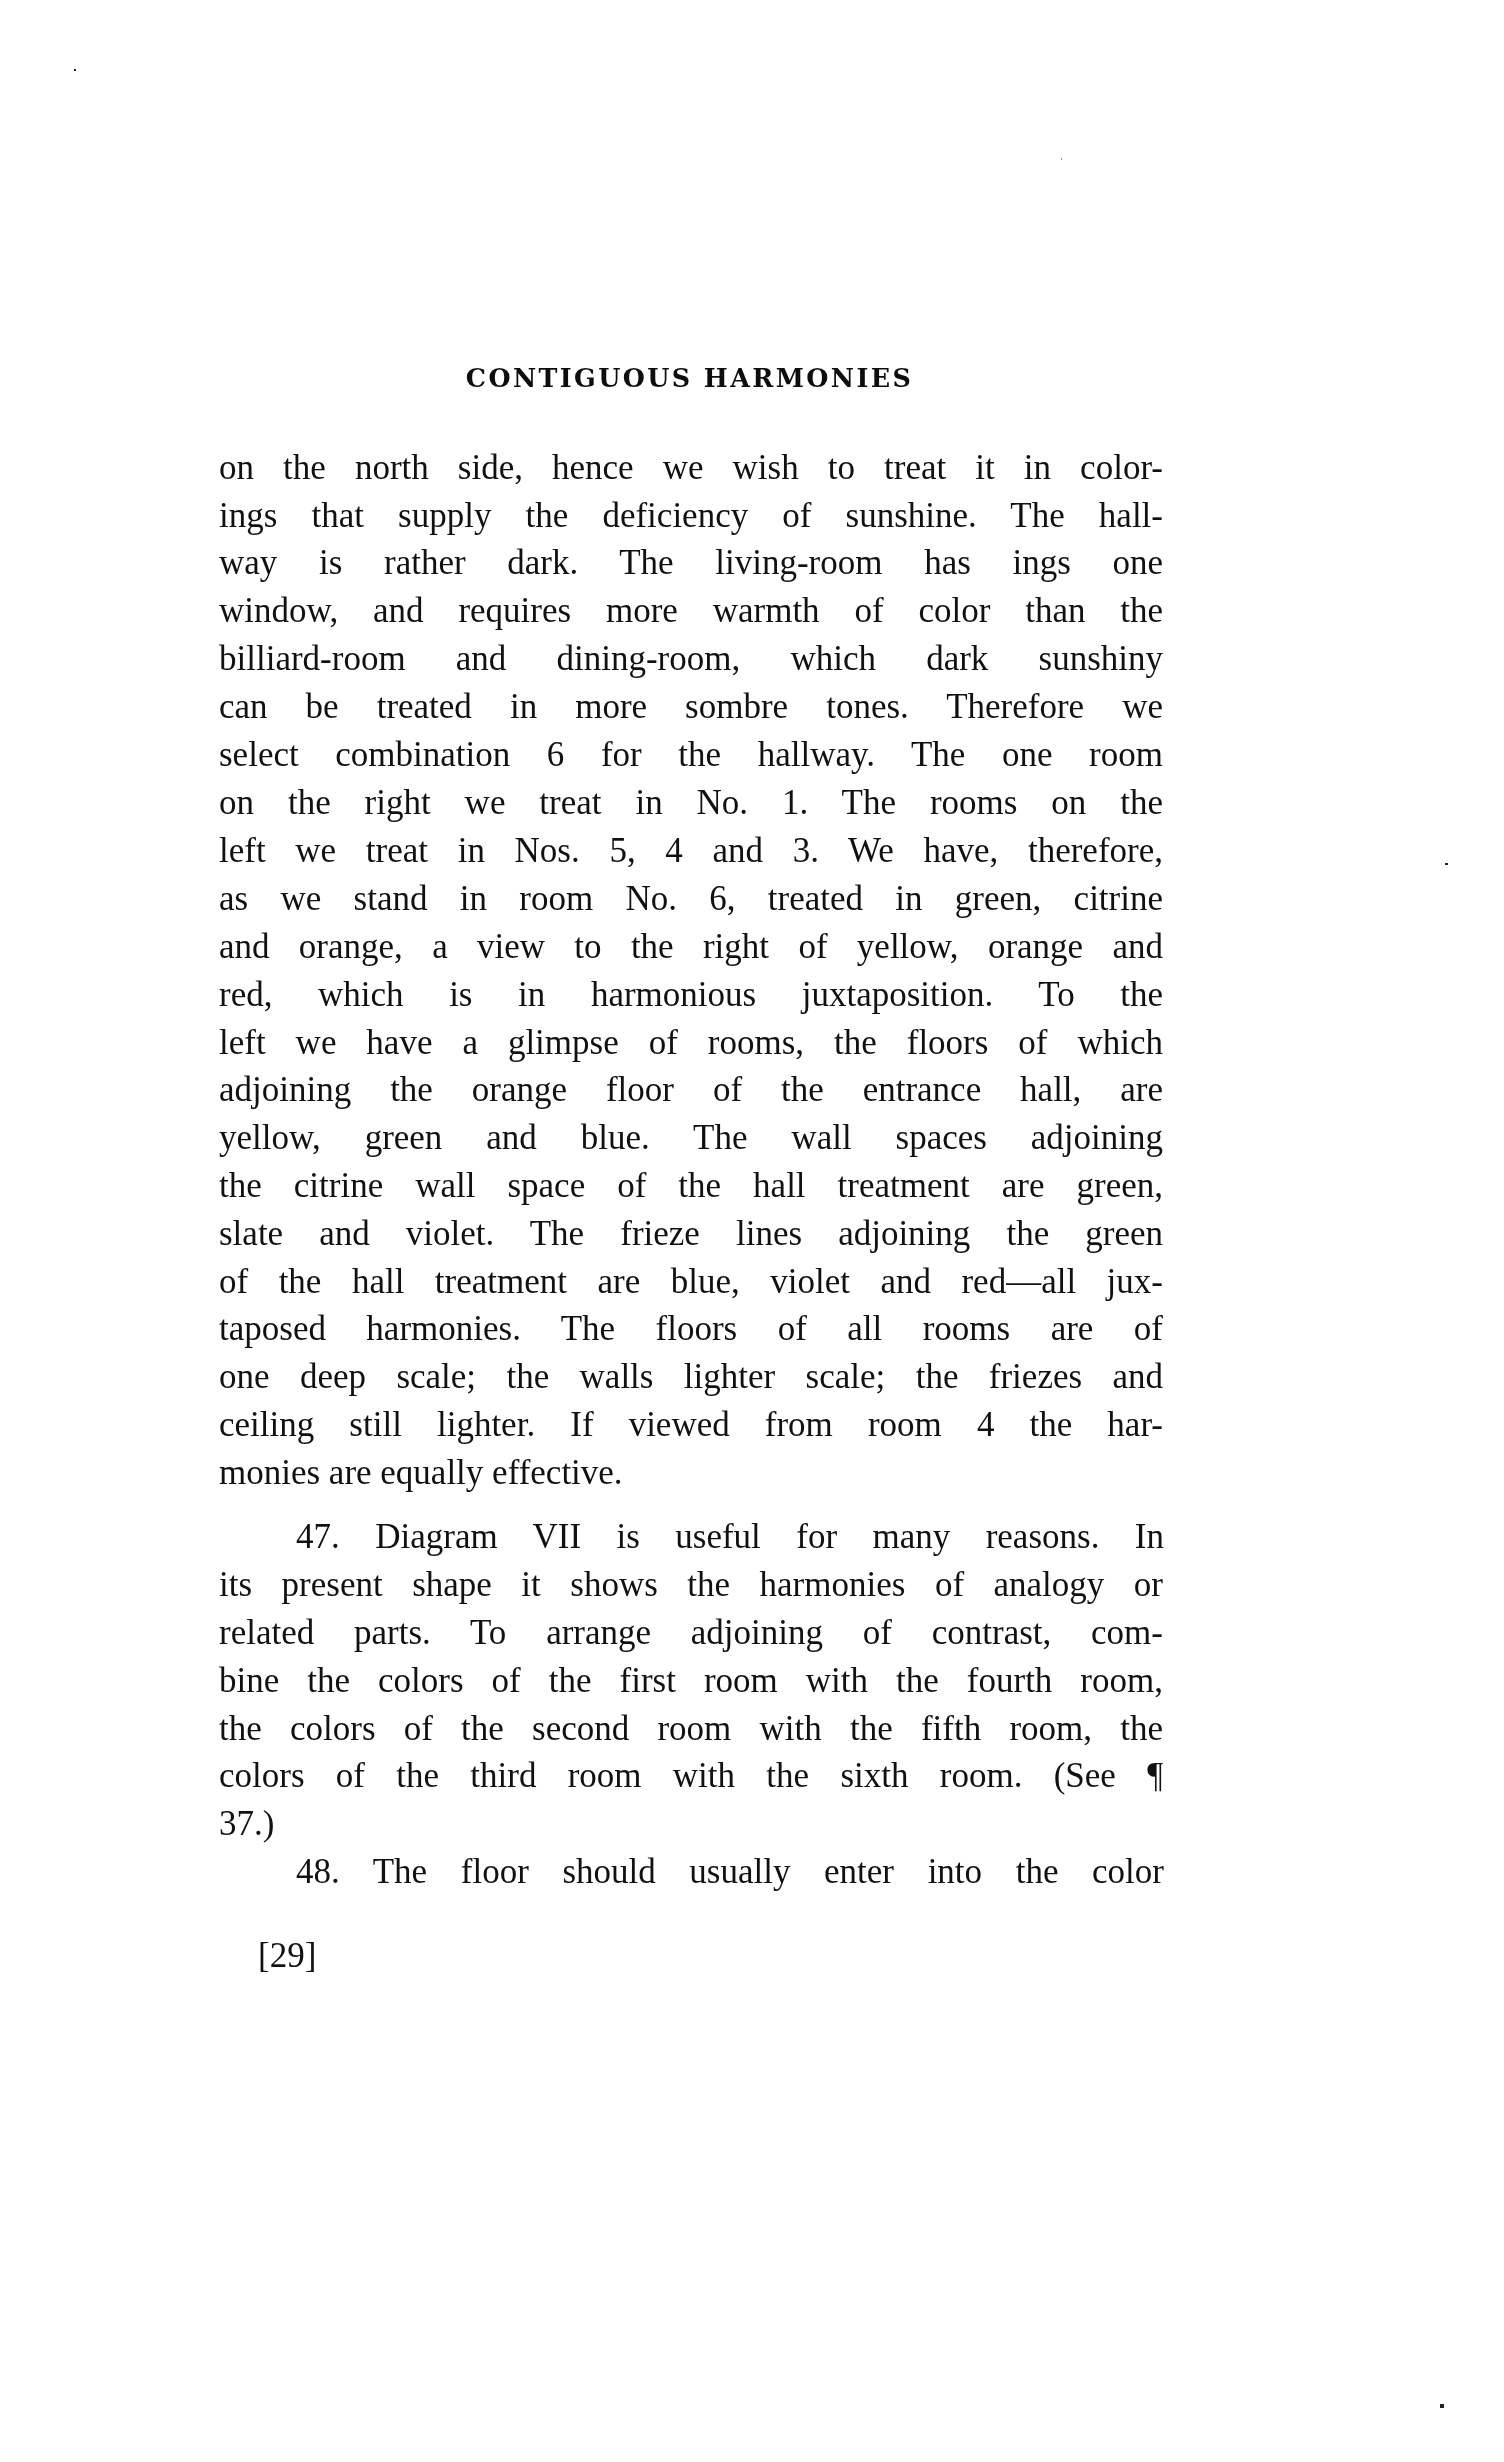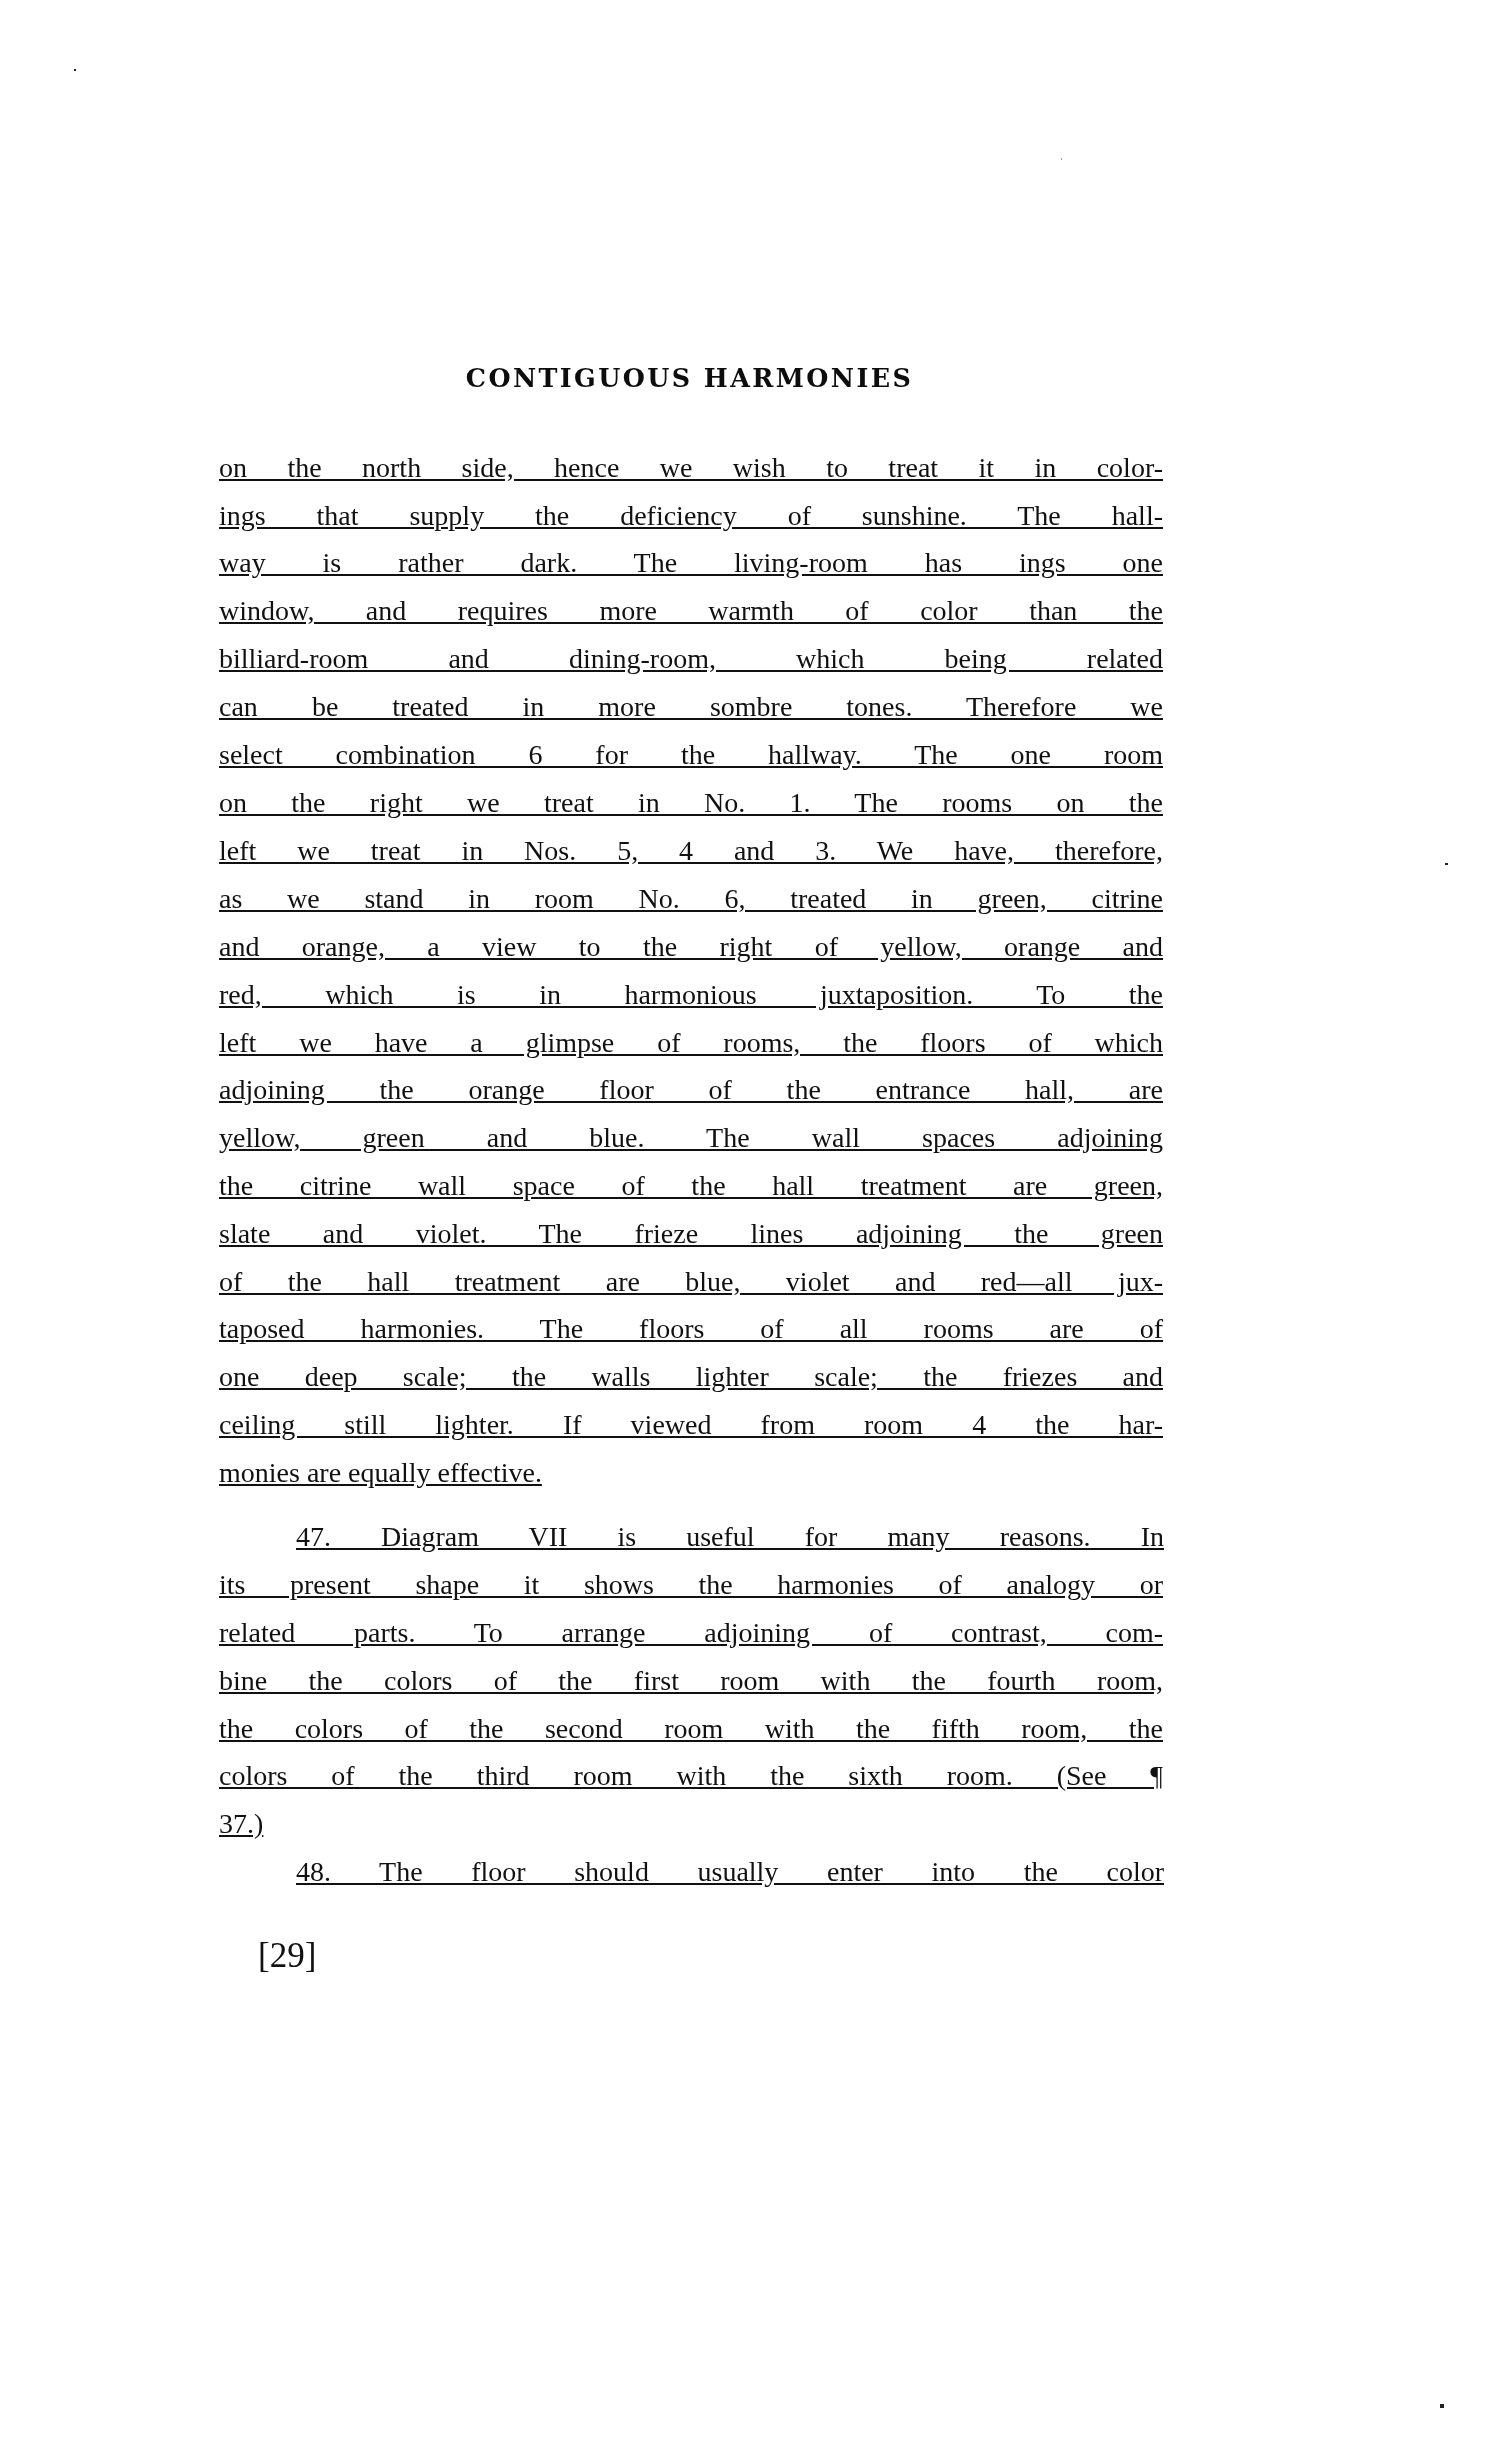--- a/index.html
+++ b/index.html
@@ -11,23 +11,23 @@
   .page { position: absolute; left: 16px; top: 0; width: 1505px; height: 2462px; }
   .running-head {
     position: absolute; left: 363px; width: 621px; top: 363px;
     font-family: "DejaVu Serif", "Liberation Serif", serif;
     font-weight: bold; font-size: 25.4px; letter-spacing: 2.4px;
     line-height: 30px; text-align: center; white-space: nowrap;
     color: #0d0d0d;
   }
   .line {
     position: absolute; left: 203px; width: 944px;
-    font-size: 28px; line-height: 41px; height: 41px;
+    font-size: 35px; line-height: 41px; height: 41px;
     white-space: nowrap; overflow: visible;
-    text-align: justify; text-align-last: justify; text-decoration: underline;
+    text-align: justify; text-align-last: justify;
   }
   .line.last { text-align: left; text-align-last: left; }
   .line.indent { left: 280px; width: 868px; }
   .folio {
     position: absolute; left: 242px; font-size: 35px; line-height: 41px;
     white-space: nowrap;
     margin-top: 20px;
   }
   .speck { position: absolute; background: #222; }
 </style>
@@ -35,21 +35,21 @@
 <body>
 
 <div class="page">
   <div class="running-head">CONTIGUOUS HARMONIES</div>
 
   <div>
     <div class="line" style="top:447px">on the north side, hence we wish to treat it in color-</div>
     <div class="line" style="top:495px">ings that supply the deficiency of sunshine.  The hall-</div>
     <div class="line" style="top:542px">way is rather dark.  The living-room has ings one</div>
     <div class="line" style="top:590px">window, and requires more warmth of color than the</div>
-    <div class="line" style="top:638px">billiard-room and dining-room, which being related</div>
+    <div class="line" style="top:638px">billiard-room and dining-room, which dark sunshiny</div>
     <div class="line" style="top:686px">can be treated in more sombre tones.  Therefore we</div>
     <div class="line" style="top:734px">select combination 6 for the hallway.  The one room</div>
     <div class="line" style="top:782px">on the right we treat in No. 1.  The rooms on the</div>
     <div class="line" style="top:830px">left we treat in Nos. 5, 4 and 3.  We have, therefore,</div>
     <div class="line" style="top:878px">as we stand in room No. 6, treated in green, citrine</div>
     <div class="line" style="top:926px">and orange, a view to the right of yellow, orange and</div>
     <div class="line" style="top:974px">red, which is in harmonious juxtaposition.  To the</div>
     <div class="line" style="top:1022px">left we have a glimpse of rooms, the floors of which</div>
     <div class="line" style="top:1069px">adjoining the orange floor of the entrance hall, are</div>
     <div class="line" style="top:1117px">yellow, green and blue.  The wall spaces adjoining</div>

